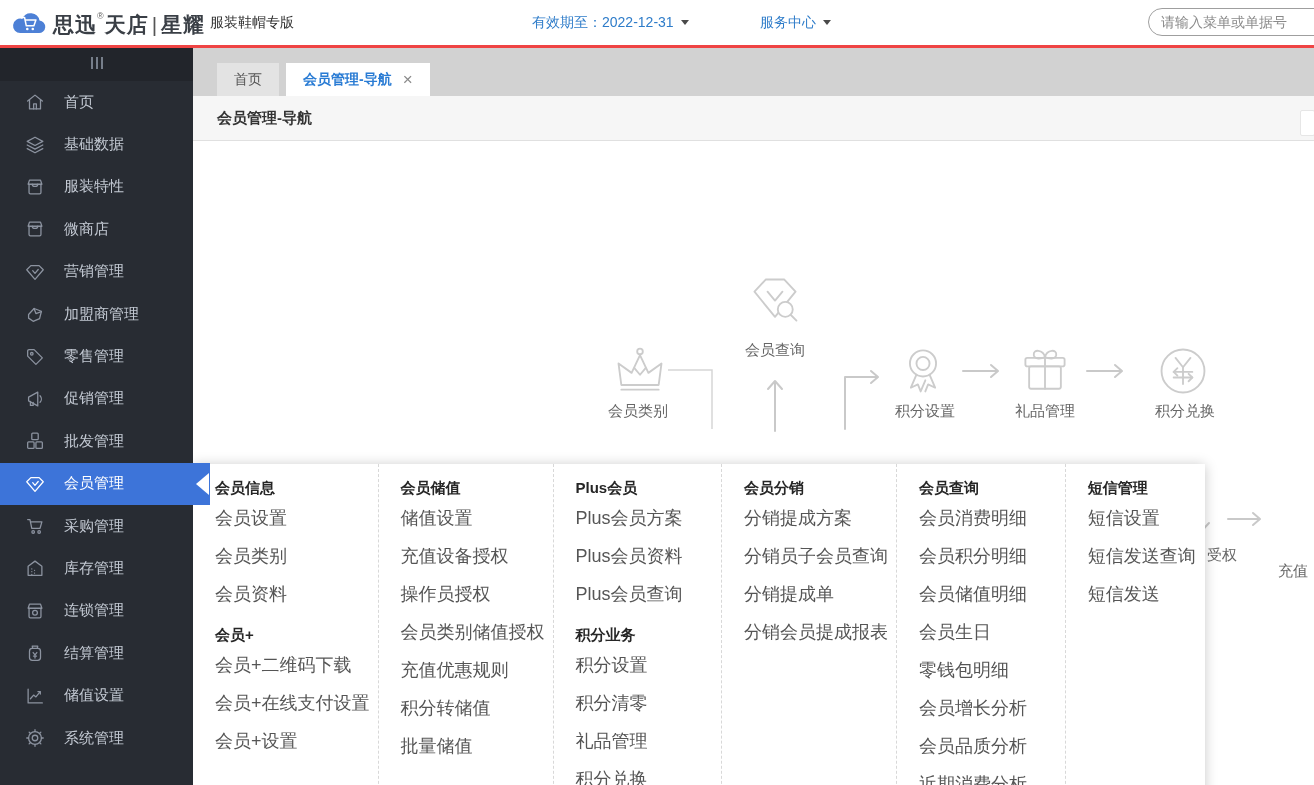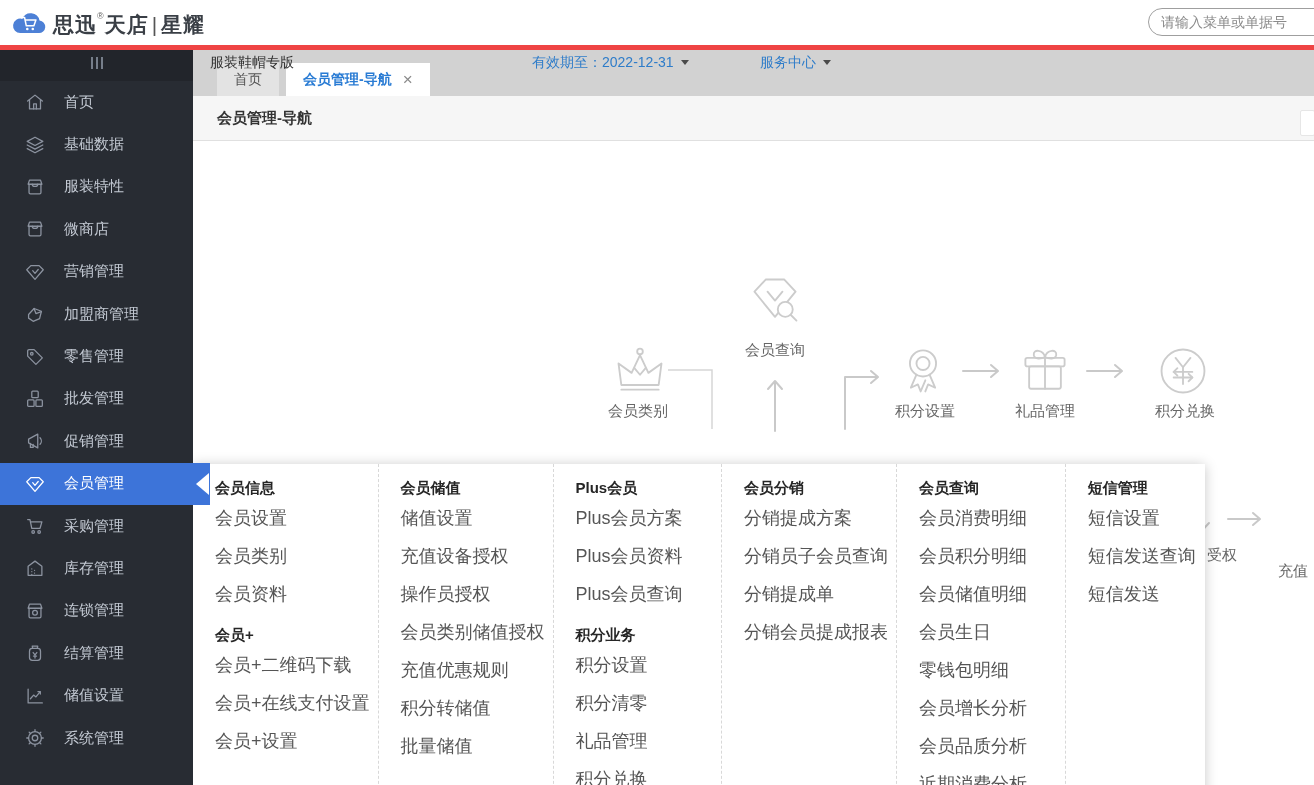--- a/index.html
+++ b/index.html
@@ -1,25 +1,25 @@
 <!DOCTYPE html>
 <html><head>
 <meta charset="utf-8">
 <style>
   html,body{margin:0;padding:0;}
   body{font-family:"Liberation Sans","DejaVu Sans",sans-serif;}
   .stage{position:relative;width:1314px;height:785px;overflow:hidden;background:#fff;}
 
   
-  .topbar{position:absolute;left:0;top:0;width:1314px;height:45px;background:#fff;border-bottom:5px solid #ef4444;z-index:10;}
+  .topbar{position:absolute;left:0;top:0;width:1314px;height:45px;background:#fff;border-bottom:3px solid #ef4444;z-index:10;}
   .logo{position:absolute;left:10px;top:8px;display:flex;align-items:center;gap:7px;}
   .logo-text{font-size:21px;font-weight:bold;color:#3a3f46;letter-spacing:1px;white-space:nowrap;}
   .logo-text sup{font-size:9px;font-weight:normal;vertical-align:top;color:#666;}
   .logo-sep{font-weight:300;color:#555;padding:0 3px;}
-  .tb-text{position:absolute;top:0;height:45px;line-height:45px;font-size:14px;color:#333;white-space:nowrap;margin-top:40px;}
+  .tb-text{position:absolute;top:0;height:45px;line-height:45px;font-size:14px;color:#333;white-space:nowrap;}
   .tb-blue{color:#2e7cc9;}
   .caret{display:inline-block;width:0;height:0;border-left:4px solid transparent;border-right:4px solid transparent;border-top:5px solid #4a4a4a;margin-left:7px;vertical-align:2px;}
   .search-box{position:absolute;left:1148px;top:8px;width:205px;height:28px;border:1px solid #9f9f9f;border-radius:15px;background:#fff;box-sizing:border-box;padding:0 12px;font-size:14px;color:#333;outline:none;}
   .search-box::placeholder{color:#8a8a8a;}
 
   
   .sidebar{position:absolute;left:0;top:45px;width:193px;height:740px;background:#282c33;z-index:8;}
   .collapse-bar{height:36px;background:#22252b;display:flex;align-items:center;justify-content:center;gap:3px;cursor:pointer;}
   .collapse-bar i{display:block;width:2px;height:12px;background:#767e8a;}
   .side-item{position:relative;height:42.4px;display:flex;align-items:center;padding-left:24px;color:#c3c9d3;font-size:15px;cursor:pointer;}
@@ -150,36 +150,36 @@
             <svg viewBox="0 0 24 24" fill="none" stroke="currentColor" stroke-width="1.4" stroke-linecap="round" stroke-linejoin="round">
               <path d="M4 5.5 A1.5 1.5 0 0 1 5.5 4 H11 L20 13 L13 20 L4 11 Z"></path>
               <circle cx="8.5" cy="8.5" r="1.4"></circle>
             </svg>
           </span>
           <span>零售管理</span>
         </div>
         <div class="side-item">
           <span class="s-icon">
             <svg viewBox="0 0 24 24" fill="none" stroke="currentColor" stroke-width="1.4" stroke-linecap="round" stroke-linejoin="round">
+              <path d="M5 10 l10-5.5 v15 L5 14 Z"></path>
+              <path d="M7 14.5 v4.5 h3 v-3.4"></path>
+              <path d="M17.5 8.5 a5 5 0 0 1 0 7"></path>
+            </svg>
+          </span>
+          <span>促销管理</span>
+        </div>
+        <div class="side-item">
+          <span class="s-icon">
+            <svg viewBox="0 0 24 24" fill="none" stroke="currentColor" stroke-width="1.4" stroke-linecap="round" stroke-linejoin="round">
               <rect x="8.5" y="3.5" width="7" height="7" rx="1"></rect>
               <rect x="4" y="13" width="7" height="7" rx="1"></rect>
               <rect x="13" y="13" width="7" height="7" rx="1"></rect>
             </svg>
           </span>
           <span>批发管理</span>
-        </div>
-        <div class="side-item">
-          <span class="s-icon">
-            <svg viewBox="0 0 24 24" fill="none" stroke="currentColor" stroke-width="1.4" stroke-linecap="round" stroke-linejoin="round">
-              <path d="M5 10 l10-5.5 v15 L5 14 Z"></path>
-              <path d="M7 14.5 v4.5 h3 v-3.4"></path>
-              <path d="M17.5 8.5 a5 5 0 0 1 0 7"></path>
-            </svg>
-          </span>
-          <span>促销管理</span>
         </div>
         <div class="side-item active">
           <span class="s-icon">
             <svg viewBox="0 0 24 24" fill="none" stroke="currentColor" stroke-width="1.4" stroke-linecap="round" stroke-linejoin="round">
               <path d="M7.5 5 h9 L21 9.5 12 20 3 9.5 Z"></path>
               <path d="M9.5 10.5 l2.5 3 3.5-4.2"></path>
             </svg>
           </span>
           <span>会员管理</span>
           <span class="active-notch"></span>

